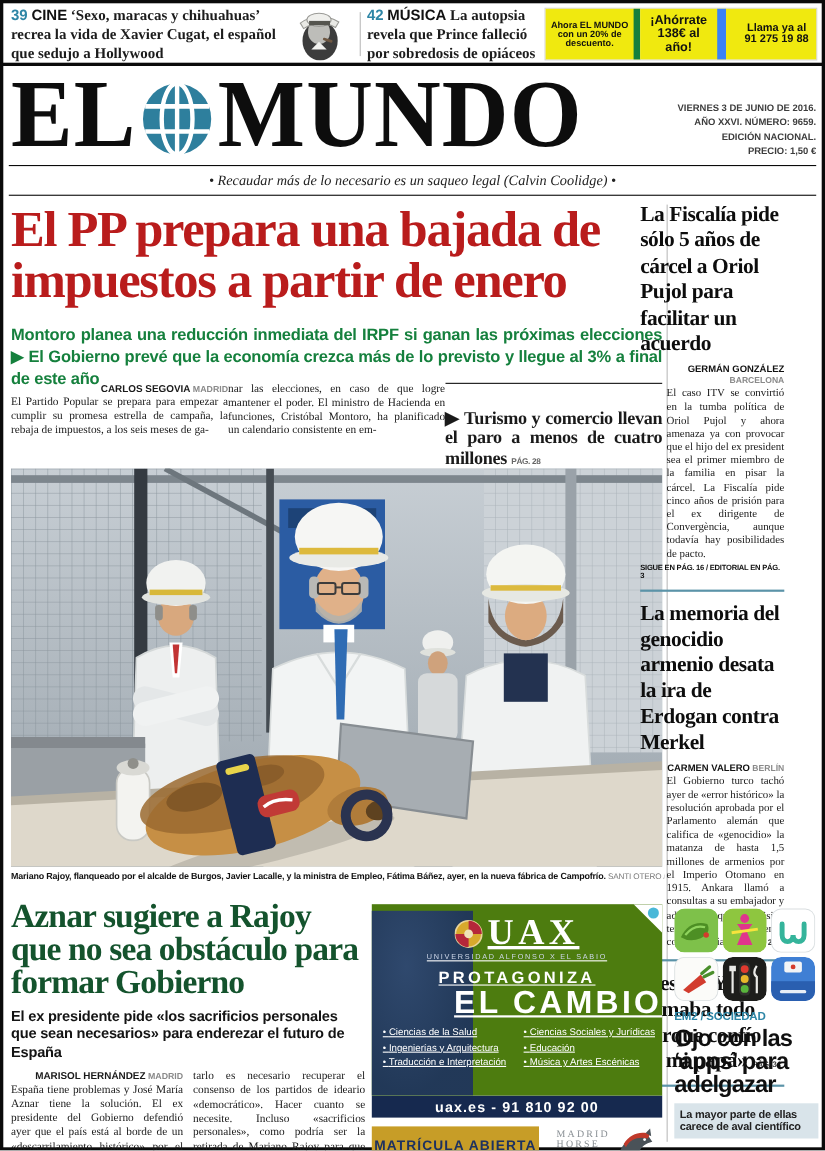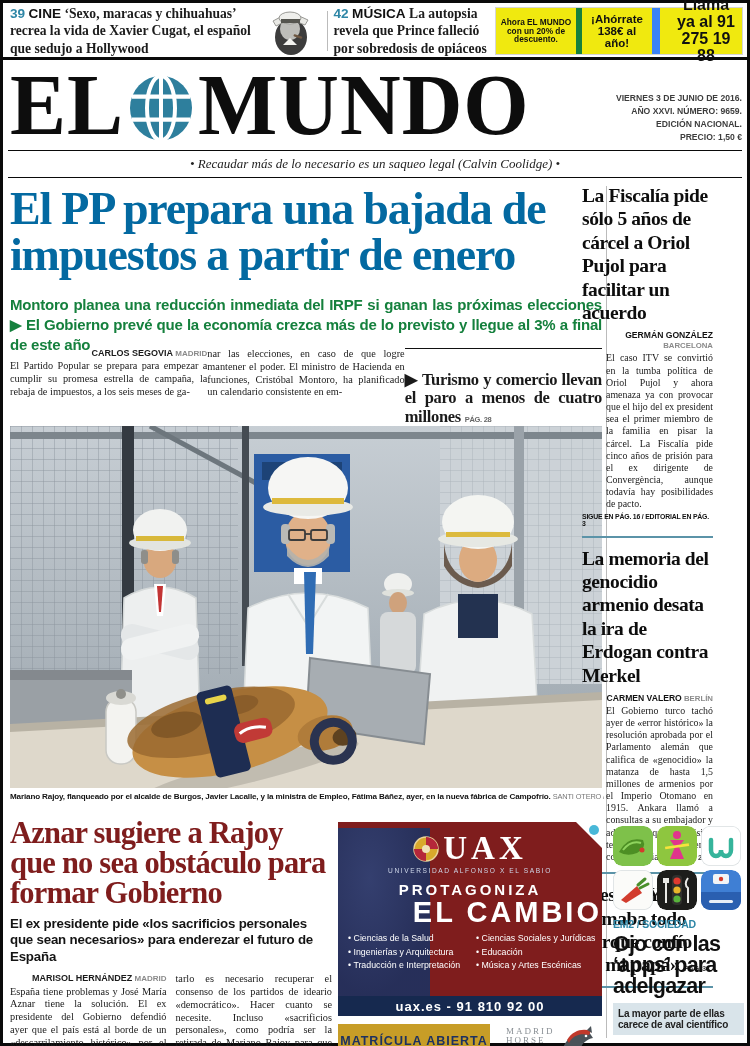--- a/index.html
+++ b/index.html
@@ -13,33 +13,33 @@
   .teaser .sec{font-weight:bold;font-family:"Liberation Sans",sans-serif;color:#111;}
   .teaser1{width:278px;}
   .cugat{width:56px;height:48px;flex:0 0 auto;margin:0 4px;}
   .tdiv{width:1px;height:40px;background:#bbb;margin:0 6px;}
   .teaser2{width:182px;}
   .promo{margin-left:auto;display:flex;height:46px;background:#fff;border:1px solid #d6d6d6;}
   .promo .cell{background:#f0e90f;color:#111;font-weight:bold;display:flex;align-items:center;justify-content:center;
                text-align:center;padding:2px 4px;line-height:1.05;}
   .promo .c1{width:72px;font-size:8.3px;border-right:6px solid #15803d;}
   .promo .c2{width:62px;font-size:11.5px;border-right:8px solid #3b82f6;}
-  .promo .c3{width:64px;font-size:16px;padding-left:14px;}
+  .promo .c3{width:64px;font-size:10px;padding-left:14px;}
   .bar-rule{position:absolute;left:0;right:0;top:57px;height:2.5px;background:#0a0a0a;}
   
   .masthead{position:absolute;left:10px;right:8px;top:62px;height:86px;display:flex;align-items:center;}
   .mast-title{font-family:"Liberation Serif",serif;font-weight:900;font-size:84px;line-height:1;
               letter-spacing:1px;color:#0d0d0d;display:flex;align-items:center;transform:scaleY(1.04);}
   .globe{width:64px;height:64px;margin:6px 5px 0 5px;flex:0 0 auto;}
   .dateline{margin-left:auto;text-align:right;font-size:8.6px;font-weight:bold;color:#3d3d3d;line-height:1.5;align-self:center;margin-top:26px;}
   .motto-wrap{position:absolute;left:8px;right:8px;top:150px;border-top:1.5px solid #0a0a0a;border-bottom:1.5px solid #0a0a0a;height:26px;display:flex;align-items:center;justify-content:center;}
   .motto{font-family:"Liberation Serif",serif;font-style:italic;font-size:13px;color:#222;}
   
   .lead-head{position:absolute;left:10px;top:186px;width:594px;font-family:"Liberation Serif",serif;
-             font-weight:bold;font-size:46px;line-height:.99;letter-spacing:-1.2px;color:#0369a1;}
+             font-weight:bold;font-size:46px;line-height:.99;letter-spacing:-1.2px;color:#b91c1c;}
   .lead-sub{position:absolute;left:10px;top:295px;width:592px;font-weight:bold;font-size:15px;line-height:1.32;
             letter-spacing:-.2px;color:#15803d;text-align:justify;}
   .lead-cols{position:absolute;left:10px;top:348px;width:592px;display:flex;}
   .col{flex:1 1 0;font-family:"Liberation Serif",serif;font-size:10.3px;line-height:1.24;text-align:justify;color:#1a1a1a;}
   .byline{font-family:"Liberation Sans",sans-serif;font-weight:bold;font-size:9px;text-align:right;margin-bottom:1px;}
   .byline .city{color:#8a8a8a;font-size:8px;}
   .feature{border-top:1.5px solid #111;padding-top:22px;font-family:"Liberation Serif",serif;font-weight:bold;
            font-size:16.5px;line-height:1.12;letter-spacing:-.3px;}
   .feature .pg{font-family:"Liberation Sans",sans-serif;font-size:7.5px;color:#666;font-weight:bold;}
   .sigue{font-family:"Liberation Sans",sans-serif;font-weight:bold;font-size:7.2px;letter-spacing:-.2px;color:#111;margin-top:2px;}
@@ -54,26 +54,26 @@
   .r-head{font-family:"Liberation Serif",serif;font-weight:bold;font-size:19.5px;line-height:1.2;
           letter-spacing:-.4px;color:#0d0d0d;}
   .r-byline{font-weight:bold;font-size:8.6px;text-align:right;margin:6px 0 2px;}
   .r-byline .city{color:#8a8a8a;font-size:7.8px;}
   .r-body{font-family:"Liberation Serif",serif;font-size:9.9px;line-height:1.23;text-align:justify;color:#1a1a1a;margin-left:24px;}
   .r-sigue{font-weight:bold;font-size:6.9px;letter-spacing:-.2px;margin-top:2px;}
   .r-pg{font-family:"Liberation Sans",sans-serif;font-weight:bold;font-size:7.4px;color:#444;}
   .teal-rule{border:0;border-top:2px solid #5b93a8;margin:9px 0;}
   
   .aznar{position:absolute;left:10px;top:818px;width:322px;}
-  .aznar-head{font-family:"Liberation Serif",serif;font-weight:bold;font-size:30.5px;line-height:.99;letter-spacing:-.8px;color:#7f1d1d;}
+  .aznar-head{font-family:"Liberation Serif",serif;font-weight:bold;font-size:30.5px;line-height:.99;letter-spacing:-.8px;color:#14532d;}
   .aznar-sub{font-weight:bold;font-size:13.3px;line-height:1.25;letter-spacing:-.2px;margin-top:7px;color:#141414;}
   .aznar-cols{display:flex;gap:9px;margin-top:8px;}
   
   .ad{position:absolute;left:338px;top:822px;width:264px;height:216px;}
-  .ad-navy{position:relative;width:100%;height:174px;background:#7f1d1d;overflow:hidden;color:#fff;text-align:center;}
+  .ad-navy{position:relative;width:100%;height:174px;background:#4d7c0f;overflow:hidden;color:#fff;text-align:center;text-decoration:underline;}
   .ad-sil{position:absolute;left:-18px;top:6px;width:110px;height:168px;background:radial-gradient(ellipse at 45% 30%,#2c4378 0%,#1d3160 70%);opacity:.9;}
   .ad-fold{position:absolute;right:0;top:0;width:0;height:0;border-left:26px solid transparent;border-top:26px solid #fff;}
   .ad-folddot{position:absolute;right:3px;top:3px;width:10px;height:10px;border-radius:50%;background:#49b8d8;}
   .ad-brandrow{position:relative;display:flex;align-items:center;justify-content:center;gap:4px;margin-top:8px;}
   .ad-brand{font-family:"Liberation Serif",serif;font-weight:bold;font-size:33px;letter-spacing:4px;}
   .ad-brandsub{position:relative;font-size:6.6px;letter-spacing:1.6px;color:#cfd8ea;margin-top:0px;}
   .ad-l1{position:relative;font-weight:bold;font-size:15px;letter-spacing:3px;margin-top:7px;}
   .ad-l2{position:relative;font-weight:bold;font-size:29px;letter-spacing:3px;line-height:1;text-align:right;}
   .ad-label{position:relative;display:inline-block;background:#14254c;border:1px solid #53669a;color:#fff;
             font-weight:bold;font-size:10.5px;letter-spacing:.5px;padding:2px 8px;margin-top:6px;}

